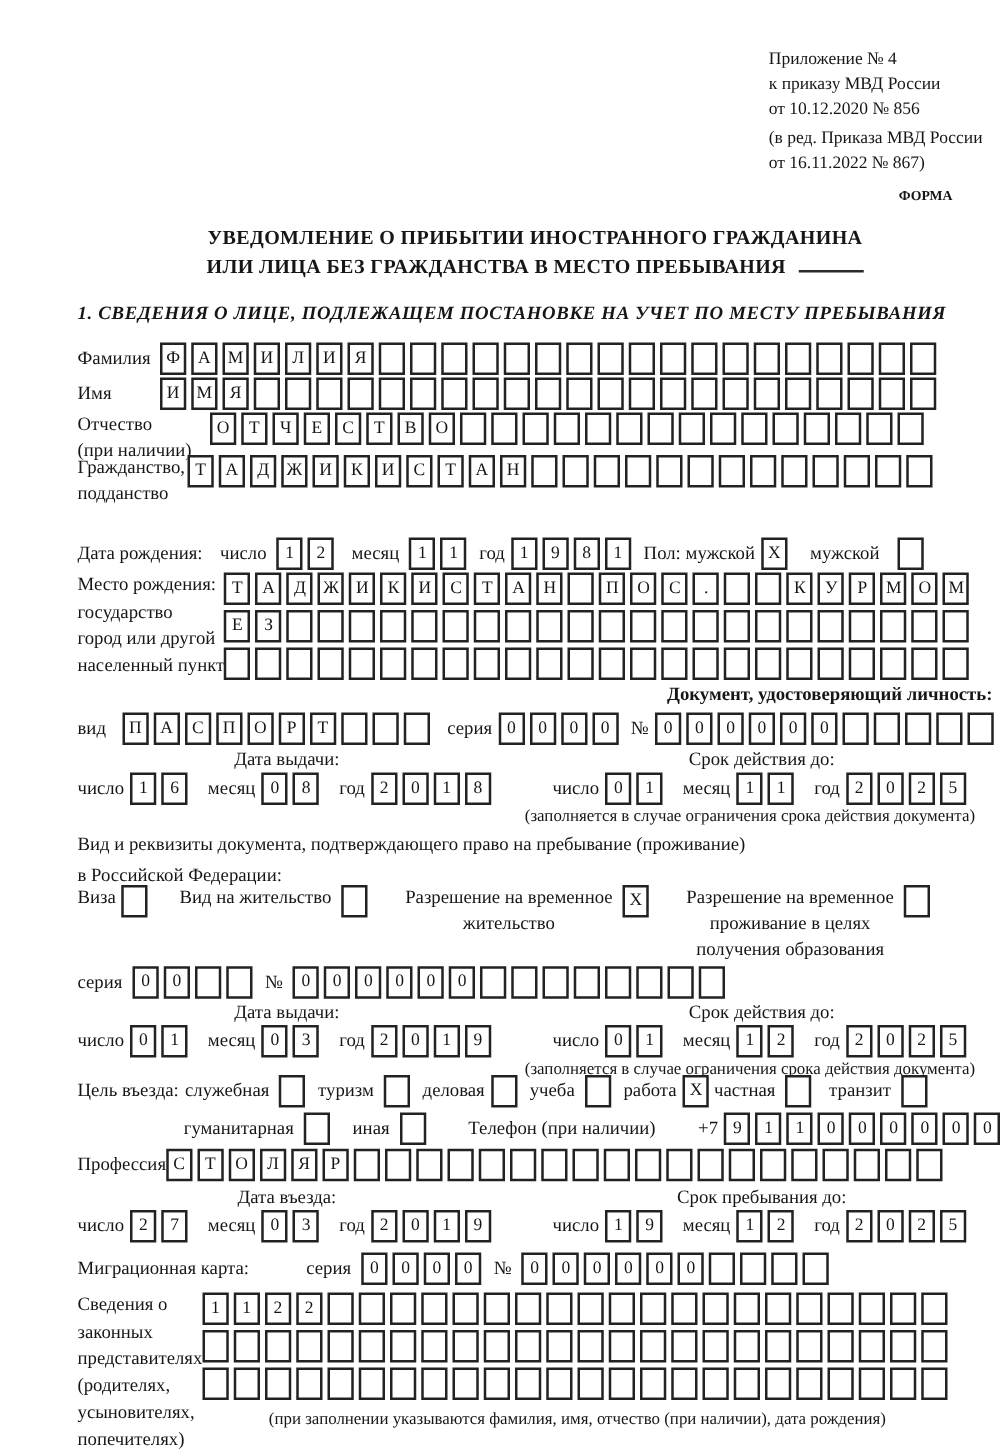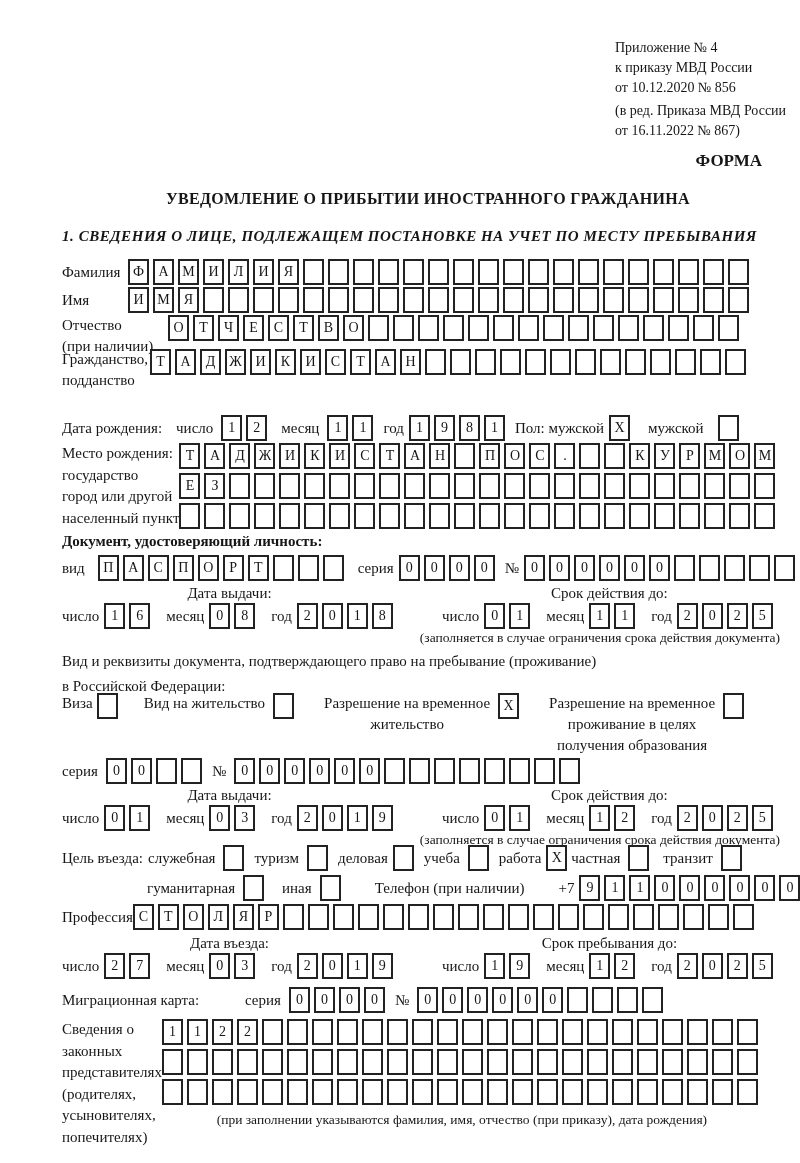--- a/index.html
+++ b/index.html
@@ -5,21 +5,21 @@
   html,body{margin:0;padding:0;}
   body{
     width:800px;height:1163px;background:#ffffff;color:#161616;
     font-family:"Liberation Serif","DejaVu Serif",serif;
     overflow:hidden;
   }
   .page{box-sizing:border-box;width:800px;height:1012px;padding:38px 6px 0 62px;}
 
   .annex{margin-left:553px;font-size:14px;line-height:20px;}
   .annex .edition{margin-top:3px;}
-  .forma{margin-top:10px;text-align:right;padding-right:32px;font-weight:bold;font-size:17px;}
+  .forma{margin-top:10px;text-align:right;padding-right:32px;font-weight:bold;font-size:11px;}
 
   .title{margin-top:16px;text-align:center;font-weight:bold;font-size:16px;line-height:23px;letter-spacing:.3px;}
   .blank{display:inline-block;width:52px;border-bottom:2px solid #2a2a2a;margin-left:10px;vertical-align:baseline;}
 
   .sec-heading{margin-top:18px;font-weight:bold;font-size:15px;letter-spacing:.55px;white-space:nowrap;font-style:italic;}
 
   .frow{display:flex;align-items:flex-start;font-size:15px;}
   .lbl{line-height:26px;white-space:nowrap;}
   .lblblock{line-height:21px;white-space:nowrap;}
   .w66{flex:0 0 66px;}
@@ -28,21 +28,21 @@
   .w145{flex:0 0 145px;}
 
   .boxes{display:flex;flex:0 0 auto;}
   .box{
     box-sizing:content-box;flex:0 0 auto;
     width:17px;height:22px;border:2px solid #222;margin-right:4px;
     text-align:center;font-size:14px;line-height:22px;background:#fff;
   }
   .stack .boxes{margin-bottom:4px;}
 
-  .center-bold{margin-top:-2px;text-align:left;font-weight:bold;font-size:15px;line-height:20px;}
+  .center-bold{margin-top:-2px;text-align:right;font-weight:bold;font-size:15px;line-height:20px;}
 
   .ml6{margin-left:6px;} .ml10{margin-left:10px;}
   .ml14{margin-left:14px;} .ml22{margin-left:22px;}
   .ml26{margin-left:26px;} .ml30{margin-left:30px;} .ml34{margin-left:34px;}
   .mr5{margin-right:5px;} .mr8{margin-right:8px;} .mr14{margin-right:14px;}
 
   .dates{display:flex;font-size:15px;}
   .dcol-l{flex:0 0 335px;}
   .dcol-r{margin-left:45px;}
   .dhead{text-align:center;line-height:18px;}
@@ -71,20 +71,23 @@
     <div class="edition">
       <div>(в ред. Приказа МВД России</div>
       <div>от 16.11.2022 № 867)</div>
     </div>
   </div>
 
   <div class="forma">ФОРМА</div>
 
   <div class="title">
     <div>УВЕДОМЛЕНИЕ О ПРИБЫТИИ ИНОСТРАННОГО ГРАЖДАНИНА</div>
+    <div>
+      <span>ИЛИ ЛИЦА БЕЗ ГРАЖДАНСТВА В МЕСТО ПРЕБЫВАНИЯ</span><span class="blank"></span>
+    </div>
   </div>
 
   <div class="sec-heading">1. СВЕДЕНИЯ О ЛИЦЕ, ПОДЛЕЖАЩЕМ ПОСТАНОВКЕ НА УЧЕТ ПО МЕСТУ ПРЕБЫВАНИЯ</div>
 
   <div class="frow" style="margin-top:14px">
     <span class="lbl w66">Фамилия</span>
     <span class="boxes">
         <span class="box">Ф</span>
         <span class="box">А</span>
         <span class="box">М</span>
@@ -767,17 +770,17 @@
           <span class="box"></span>
           <span class="box"></span>
           <span class="box"></span>
           <span class="box"></span>
           <span class="box"></span>
           <span class="box"></span>
           <span class="box"></span>
           <span class="box"></span>
           <span class="box"></span>
         </span>
-      <div class="repnote">(при заполнении указываются фамилия, имя, отчество (при приказу), дата рождения)</div>
+      <div class="repnote">(при заполнении указываются фамилия, имя, отчество (при наличии), дата рождения)</div>
     </span>
   </div>
 
 </div>
 
 </body></html>

